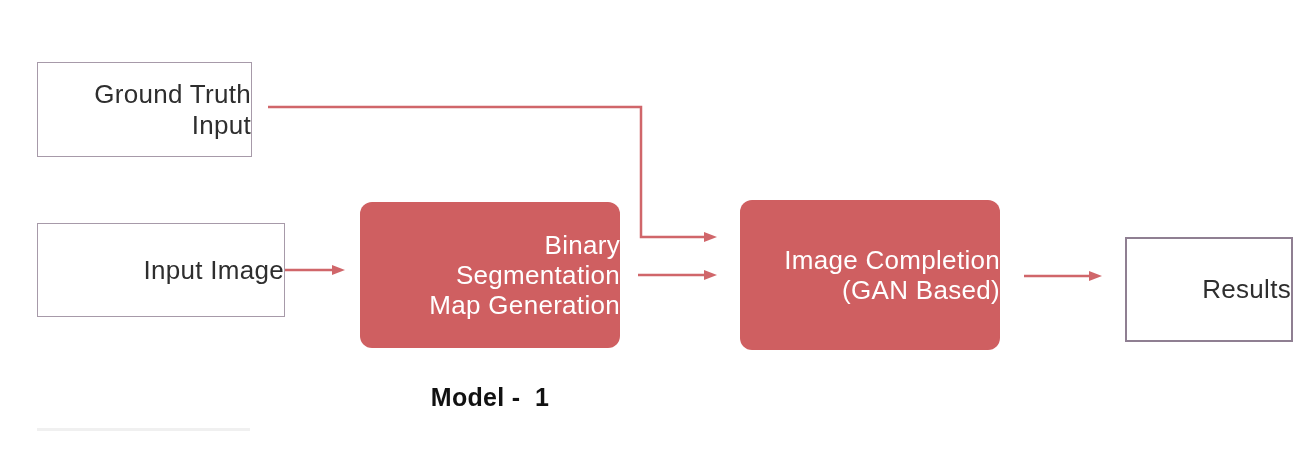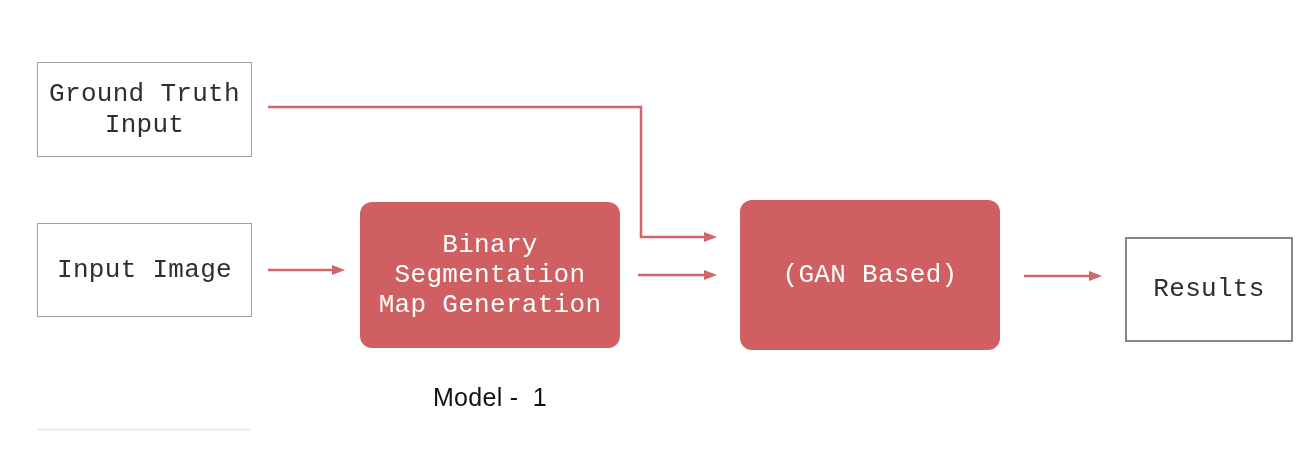--- a/index.html
+++ b/index.html
@@ -8,25 +8,24 @@
     width: 1312px;
     height: 450px;
     background: #ffffff;
     overflow: hidden;
     font-family: "Liberation Sans", sans-serif;
   }
   .node {
     position: absolute;
     display: flex;
     flex-direction: column;
-    align-items: center;
+    align-items: flex-end;
     justify-content: center;
     text-align: center;
     box-sizing: border-box;
-    font-family: Liberation Mono, monospace;
   }
   .white-box {
     background: #ffffff;
     border: 1.5px solid var(--box-border-purple, #a79aa9);
     color: var(--text-dark, #2e2e2e);
     font-size: 26px;
     line-height: 31px;
     letter-spacing: 0.3px;
   }
   #results-box { border: 2px solid var(--results-border-purple, #8f7f92); margin-top: 14px; }
@@ -35,27 +34,27 @@
     border-radius: 12px;
     color: var(--node-text-white, #ffffff);
     font-size: 26px;
     line-height: 30px;
     letter-spacing: 0.3px;
   }
   .caption {
     position: absolute;
     text-align: center;
     font-size: 25px;
-    font-weight: normal;
+    font-weight: bold;
     color: var(--caption-black, #111111);
     white-space: pre;
     letter-spacing: 0.3px;
   }
   #gt-box      { left: 37px;   top: 62px;  width: 215px; height: 95px;  }
-  #input-box   { left: 37px;   top: 223px; width: 215px; height: 94px;  }
+  #input-box   { left: 37px;   top: 223px; width: 248px; height: 94px;  }
   #model1-box  { left: 360px;  top: 202px; width: 260px; height: 146px; }
   #model2-box  { left: 740px;  top: 200px; width: 260px; height: 150px; }
   #results-box { left: 1125px; top: 223px; width: 168px; height: 105px; }
   #model1-caption { left: 360px; top: 383px; width: 260px; }
   #model2-caption { left: 740px; top: 383px; width: 260px; }
   #edges {
     position: absolute;
     left: 0; top: 0;
     pointer-events: none;
   }
@@ -97,20 +96,21 @@
     <span class="line">Input Image</span>
   </div>
 
   <div id="model1-box" class="node red-box">
     <span class="line">Binary</span>
     <span class="line">Segmentation</span>
     <span class="line">Map Generation</span>
   </div>
 
   <div id="model2-box" class="node red-box">
+    <span class="line">Image Completion</span>
     <span class="line">(GAN Based)</span>
   </div>
 
   <div id="results-box" class="node white-box">
     <span class="line">Results</span>
   </div>
 
   <div id="model1-caption" class="caption">Model -  1</div>
 
 

